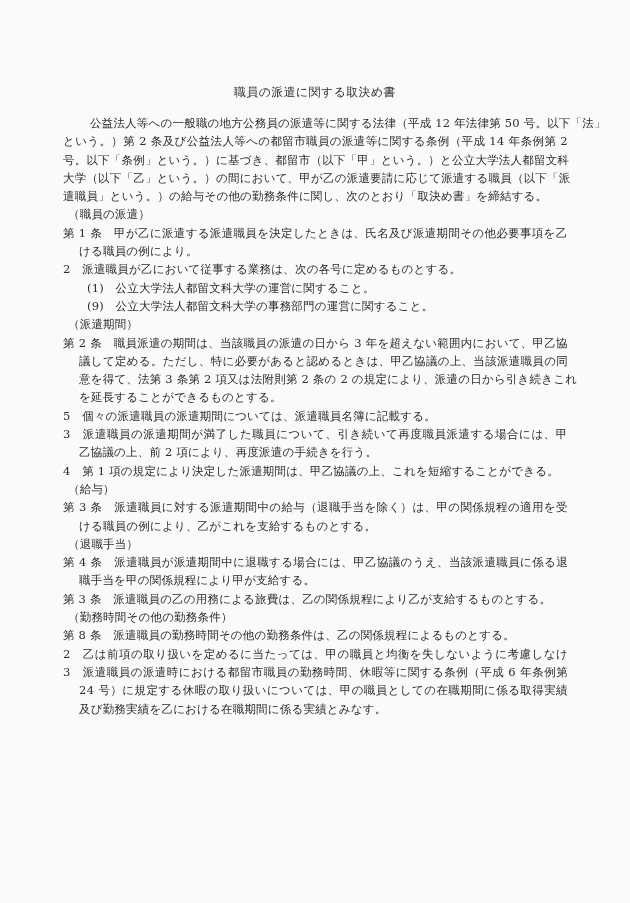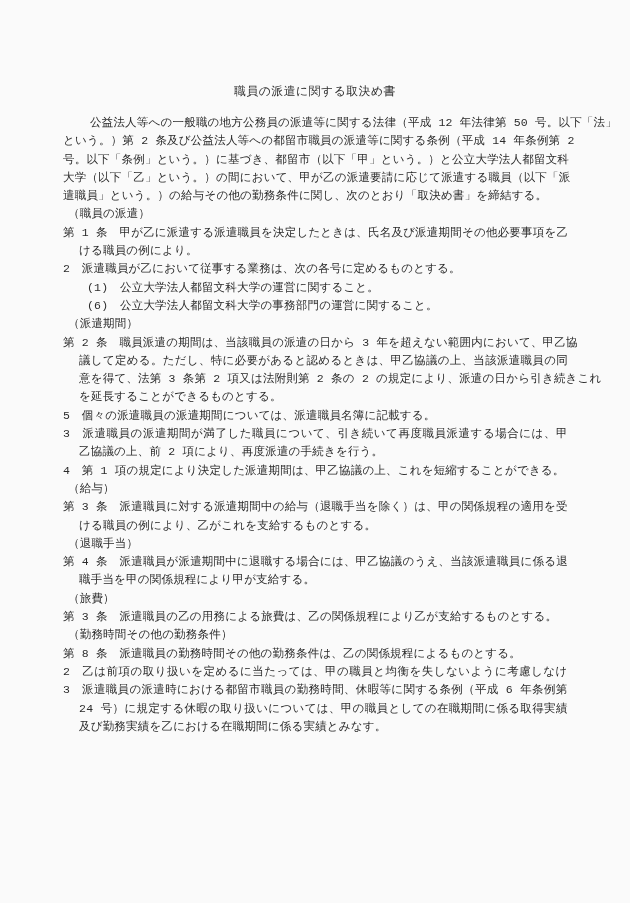--- a/index.html
+++ b/index.html
@@ -14,21 +14,20 @@
     font-family: "DejaVu Serif", "Liberation Serif", serif;
     color: #2b2b2b;
     overflow: hidden;
   }
 
   .page {
     position: relative;
     width: 630px;
     height: 903px;
     box-sizing: border-box;
-    font-family: Liberation Mono, monospace;
   }
 
   
   .doc-title {
     position: absolute;
     top: 83px;
     left: 0;
     width: 630px;
     text-align: center;
     font-size: 11.8px;
@@ -314,21 +313,21 @@
           <span>必</span>
           <span>要</span>
           <span>事</span>
           <span>項</span>
           <span>を</span>
           <span>乙</span>
         </div>
         <div class="ln ind-cont">ける職員の例により。</div>
         <div class="ln ind-art">2　派遣職員が乙において従事する業務は、次の各号に定めるものとする。</div>
         <div class="ln ind-item">(1)　公立大学法人都留文科大学の運営に関すること。</div>
-        <div class="ln ind-item">(6)　公立大学法人都留文科大学の事務部門の運営に関すること。</div>
+        <div class="ln ind-item">(9)　公立大学法人都留文科大学の事務部門の運営に関すること。</div>
         <div class="ln ind-head">（派遣期間）</div>
         <div class="ln ind-art just">
           <span>第</span>
           <span>&nbsp;</span>
           <span>2</span>
           <span>&nbsp;</span>
           <span>条</span>
           <span>　</span>
           <span>職</span>
           <span>員</span>
@@ -602,21 +601,20 @@
           <span>派</span>
           <span>遣</span>
           <span>職</span>
           <span>員</span>
           <span>に</span>
           <span>係</span>
           <span>る</span>
           <span>退</span>
         </div>
         <div class="ln ind-cont">職手当を甲の関係規程により甲が支給する。</div>
-        <div class="ln ind-head">（旅費）</div>
         <div class="ln ind-art">第 3 条　派遣職員の乙の用務による旅費は、乙の関係規程により乙が支給するものとする。</div>
         <div class="ln ind-head">（勤務時間その他の勤務条件）</div>
         <div class="ln ind-art">第 8 条　派遣職員の勤務時間その他の勤務条件は、乙の関係規程によるものとする。</div>
         <div class="ln ind-art just">
           <span>2</span>
           <span>　</span>
           <span>乙</span>
           <span>は</span>
           <span>前</span>
           <span>項</span>

